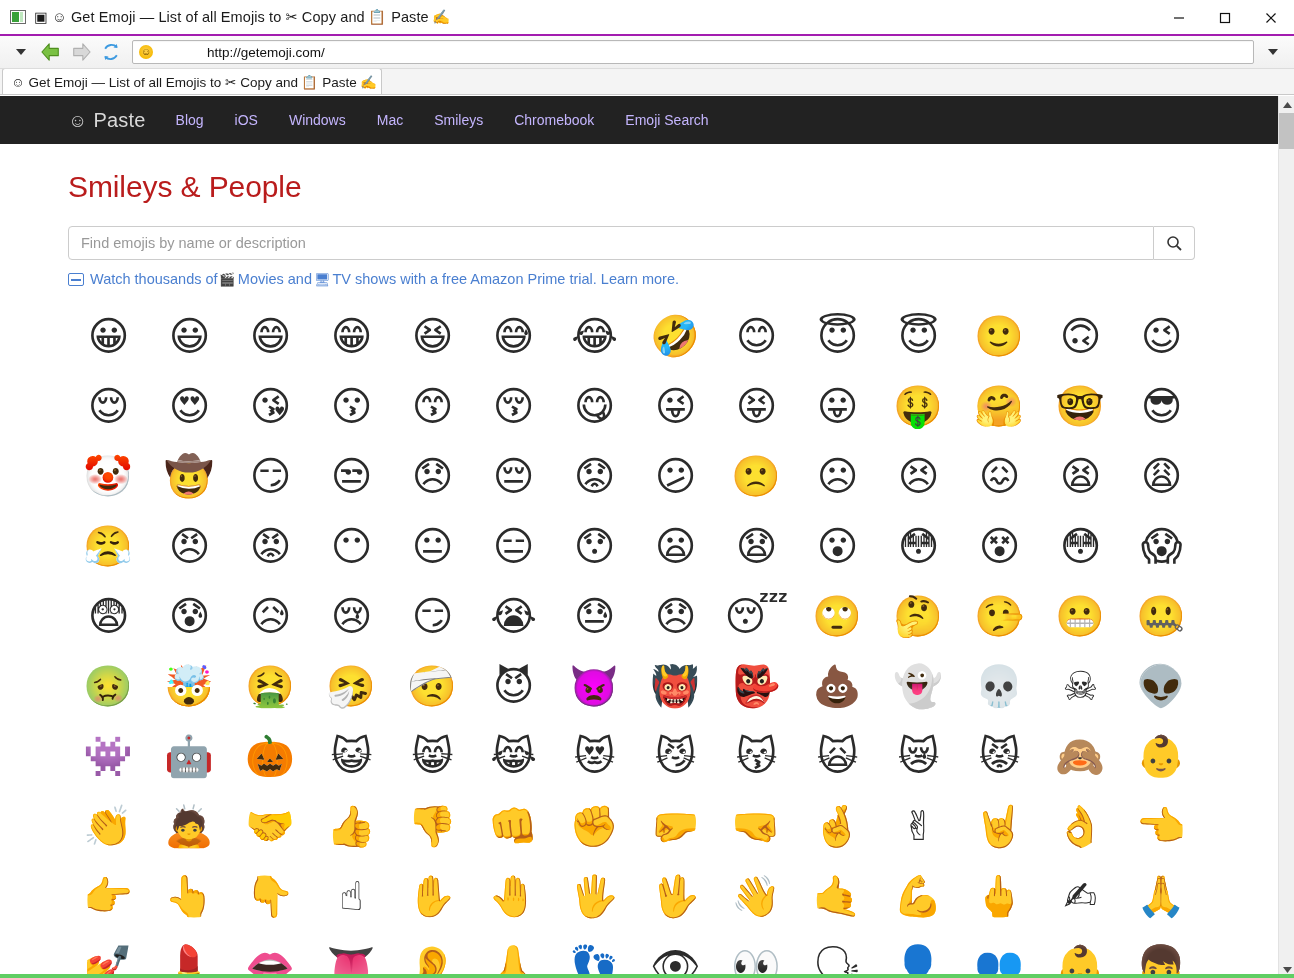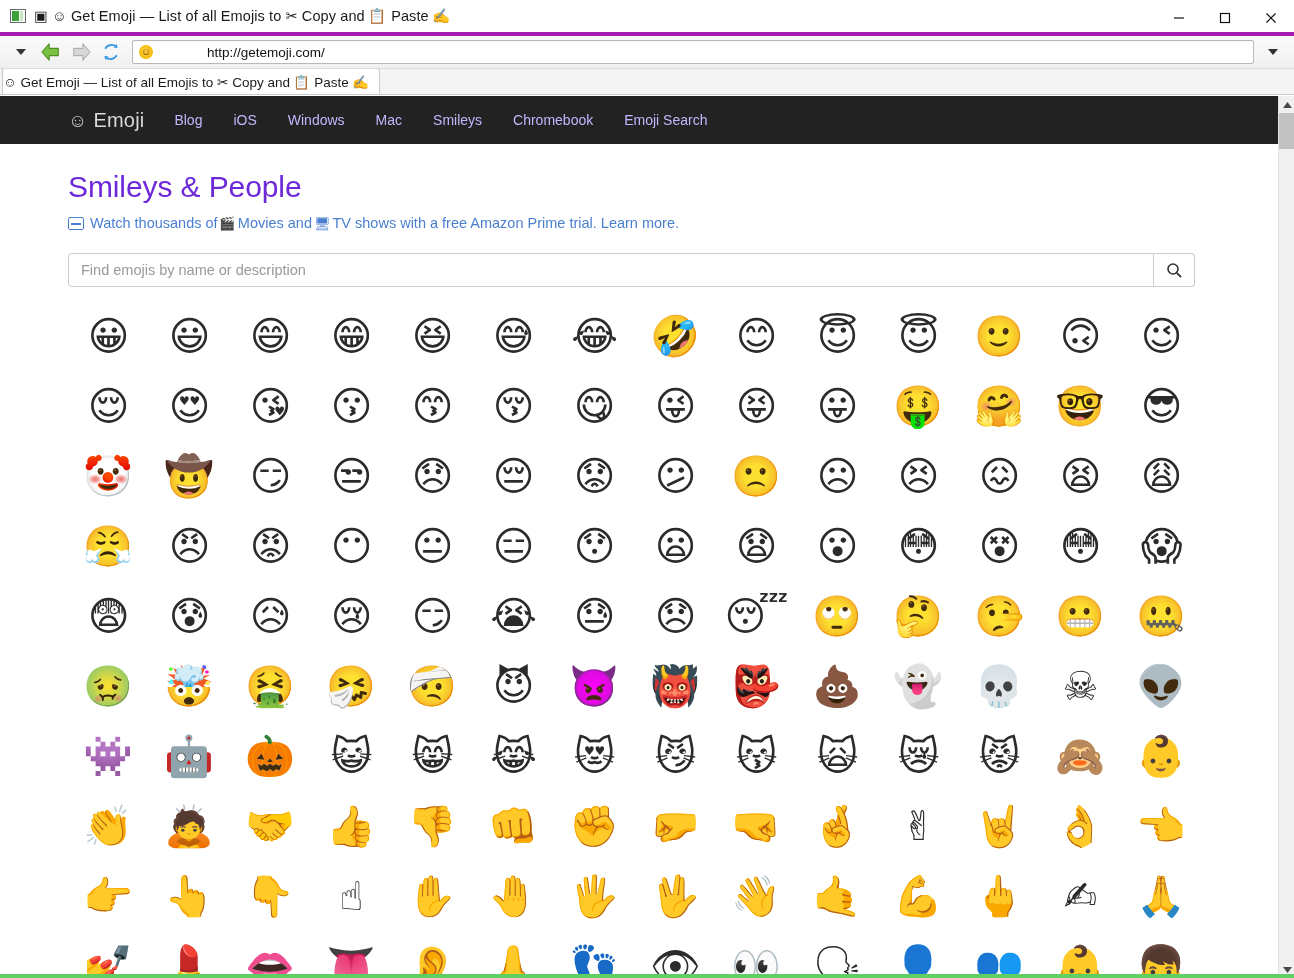--- a/index.html
+++ b/index.html
@@ -9,21 +9,21 @@
     background: #ffffff;
     font-family: "Liberation Sans", sans-serif;
   }
 
   
   #window { width: 1294px; height: 978px; position: relative; background:#fff; }
 
   #titlebar {
     height: 36px; background: #ffffff;
     display: flex; align-items: center;
-    border-bottom: 4px solid #a21caf;
+    border-bottom: 2px solid #a21caf;
     position: relative;
   }
   #app-icon {
     width: 16px; height: 14px; margin-left: 10px; margin-right: 8px;
     border: 1px solid #6a6a6a; background: #ffffff;
     display: flex; align-items: stretch;
   }
   #app-icon i { display:block; }
   #app-icon .a { width: 7px; background: #3aa13a; margin:1px 0 1px 1px;}
   #app-icon .b { width: 3px; background: #bfe8bf; margin:1px 1px 1px 1px;}
@@ -70,21 +70,21 @@
   
   #tabstrip {
     height: 26px; background: #f4f4f4;
     border-bottom: 1px solid #c9c9c9;
     display:flex; align-items:flex-end;
   }
   #tab {
     height: 26px; background: #ffffff;
     border: 1px solid #c9c9c9; border-bottom: none;
     border-top-left-radius: 3px; border-top-right-radius: 3px;
-    display:flex; align-items:center; padding: 0 10px 0 0;
+    display:flex; align-items:center; padding: 0 10px 0 8px;
     margin-left: 2px; max-width: 380px;
   }
   #tab-label { font-size: 13.5px; color:#1b1b1b; white-space:nowrap; }
 
   
   #viewport {
     position:absolute; left:0; top:96px; width:1294px; height: 882px;
     overflow:hidden; background:#fff;
   }
   #page { width: 1278px; height:882px; position:relative; background:#fff; }
@@ -99,21 +99,21 @@
     font-size: 19px; line-height:1; color:#c9c9c9; margin-right: 6px;
   }
   #brand-text { font-size: 20px; color:#d9d9d9; letter-spacing:0.2px; }
   .navlink {
     font-size: 14px; color:#c4b5fd; margin-right: 31px; white-space:nowrap;
   }
 
   
   #content { padding: 0 0 0 68px; }
   #h1 {
-    font-size: 30px; color: #6d28d9; font-weight: normal;
+    font-size: 30px; color: #b91c1c; font-weight: normal;
     margin-top: 26px; letter-spacing: -0.1px;
   }
 
   #searchrow { display:flex; margin-top: 22px; width: 1127px; }
   #searchbox {
     flex:1; height: 34px; border:1px solid #ccc;
     border-top-left-radius:4px; border-bottom-left-radius:4px;
     background:#fff; display:flex; align-items:center; padding:0 12px;
   }
   #searchbox .ph { font-size: 14.5px; color:#999; }
@@ -245,53 +245,53 @@
       <span id="tab-label">☺ Get Emoji — List of all Emojis to ✂ Copy and 📋 Paste ✍</span>
     </div>
   </div>
 
   <div id="viewport">
     <div id="page">
 
       <div id="sitenav">
         <div id="brand">
           <span id="brand-ico">☺</span>
-          <span id="brand-text">Emoji</span>
+          <span id="brand-text">Paste</span>
         </div>
         <a class="navlink">Blog</a>
         <a class="navlink">iOS</a>
         <a class="navlink">Windows</a>
         <a class="navlink">Mac</a>
         <a class="navlink">Smileys</a>
         <a class="navlink">Chromebook</a>
         <a class="navlink">Emoji Search</a>
       </div>
 
       <div id="content">
         <h1 id="h1">Smileys &amp; People</h1>
-
-        <div id="adline">
-          <span id="ad-badge"></span>
-          <span>Watch thousands of </span>
-          <span class="g">🎬</span>
-          <span> Movies and </span>
-          <span class="g">🖥</span>
-          <span> TV shows with a free Amazon Prime trial. Learn more.</span>
-        </div>
 
         <div id="searchrow">
           <div id="searchbox">
             <span class="ph">Find emojis by name or description</span>
           </div>
           <div id="searchbtn">
             <svg width="17" height="17" viewBox="0 0 17 17">
               <circle cx="7" cy="7" r="5" fill="none" stroke="#333" stroke-width="1.6"></circle>
               <line x1="10.8" y1="10.8" x2="15" y2="15" stroke="#333" stroke-width="1.8"></line>
             </svg>
           </div>
+        </div>
+
+        <div id="adline">
+          <span id="ad-badge"></span>
+          <span>Watch thousands of </span>
+          <span class="g">🎬</span>
+          <span> Movies and </span>
+          <span class="g">🖥</span>
+          <span> TV shows with a free Amazon Prime trial. Learn more.</span>
         </div>
 
         <div id="grid">
             <div class="cell">😀</div>
             <div class="cell">😃</div>
             <div class="cell">😄</div>
             <div class="cell">😁</div>
             <div class="cell">😆</div>
             <div class="cell">😅</div>
             <div class="cell">😂</div>

